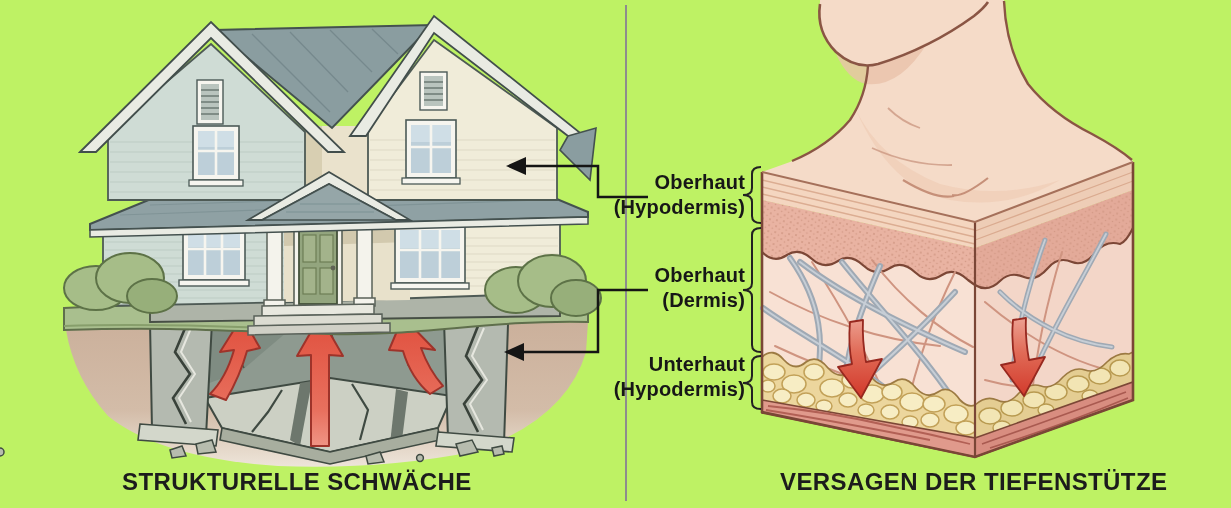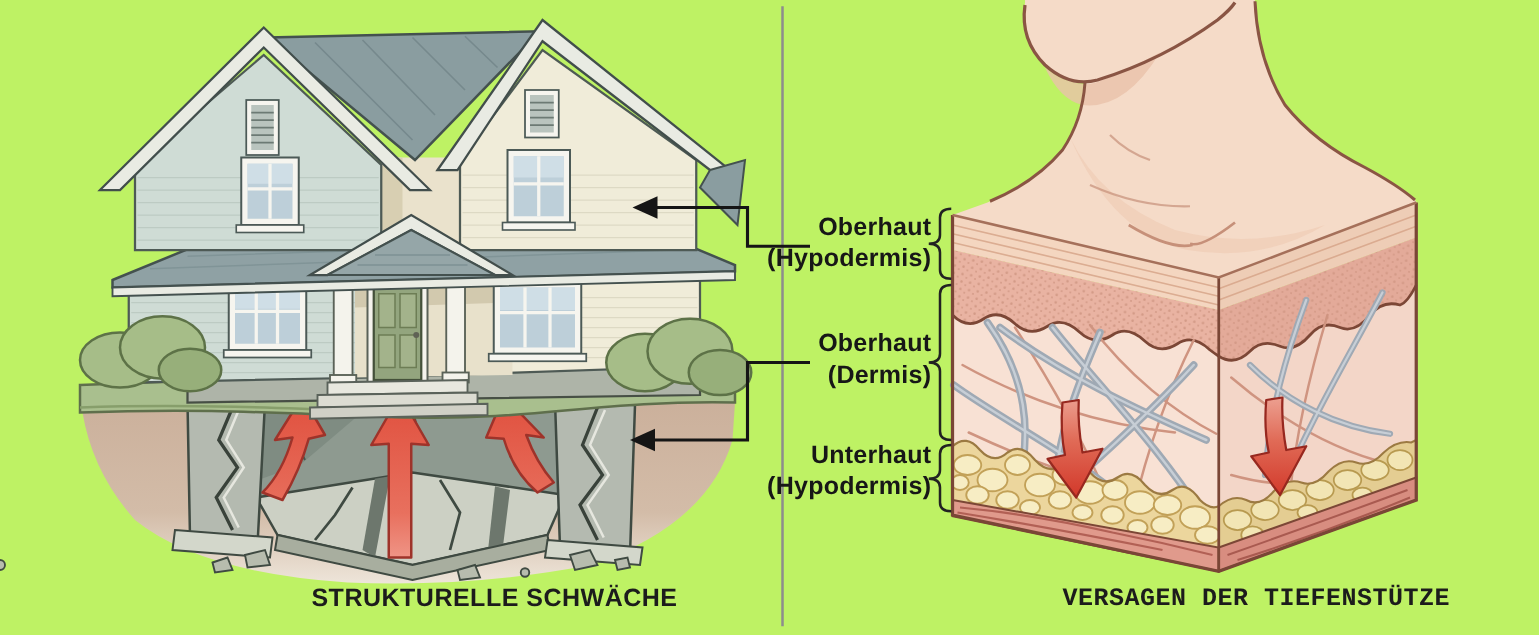--- a/index.html
+++ b/index.html
@@ -7,25 +7,25 @@
     position:relative;width:1231px;height:508px;overflow:hidden;
     background:#bef264;font-family:"Liberation Sans",sans-serif;
   }
   .artwork{position:absolute;left:0;top:0;}
   .layer-label{
     position:absolute;right:486px;text-align:right;color:#171717;
     font-size:20px;font-weight:700;line-height:25px;letter-spacing:.2px;white-space:nowrap;
   }
   .layer-label .sub{display:block;}
   .caption{
-    position:absolute;top:468px;width:420px;text-align:right;color:#1c1c1c;
-    font-size:20px;font-weight:700;letter-spacing:.4px;white-space:nowrap;
+    position:absolute;top:468px;width:420px;text-align:left;color:#1c1c1c;
+    font-size:24px;font-weight:700;letter-spacing:.4px;white-space:nowrap;
   }
   .caption.left{left:122px;}
-  .caption.right{left:740px;font-family:Liberation Mono, monospace;}
+  .caption.right{left:780px;}
 </style>
 </head>
 <body>
 
 <div class="stage">
 
 <svg class="artwork" width="1231" height="508" viewBox="0 0 1231 508">
   <defs>
     <linearGradient id="soilGrad" x1="0" y1="320" x2="0" y2="470" gradientUnits="userSpaceOnUse">
       <stop offset="0" stop-color="#cbb09b"></stop>

